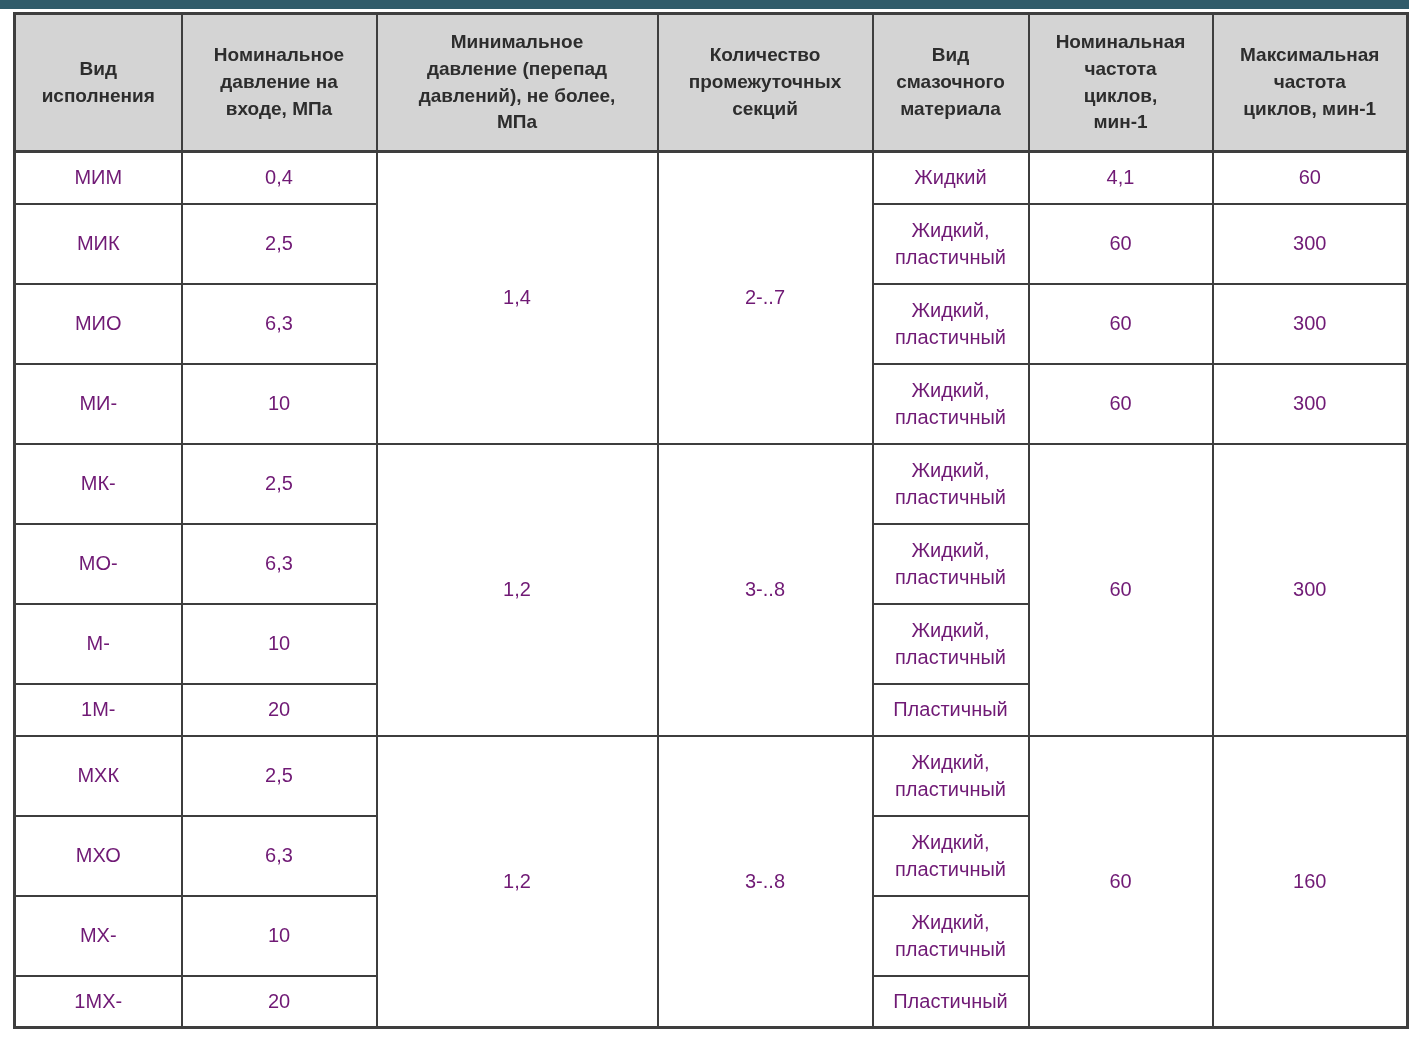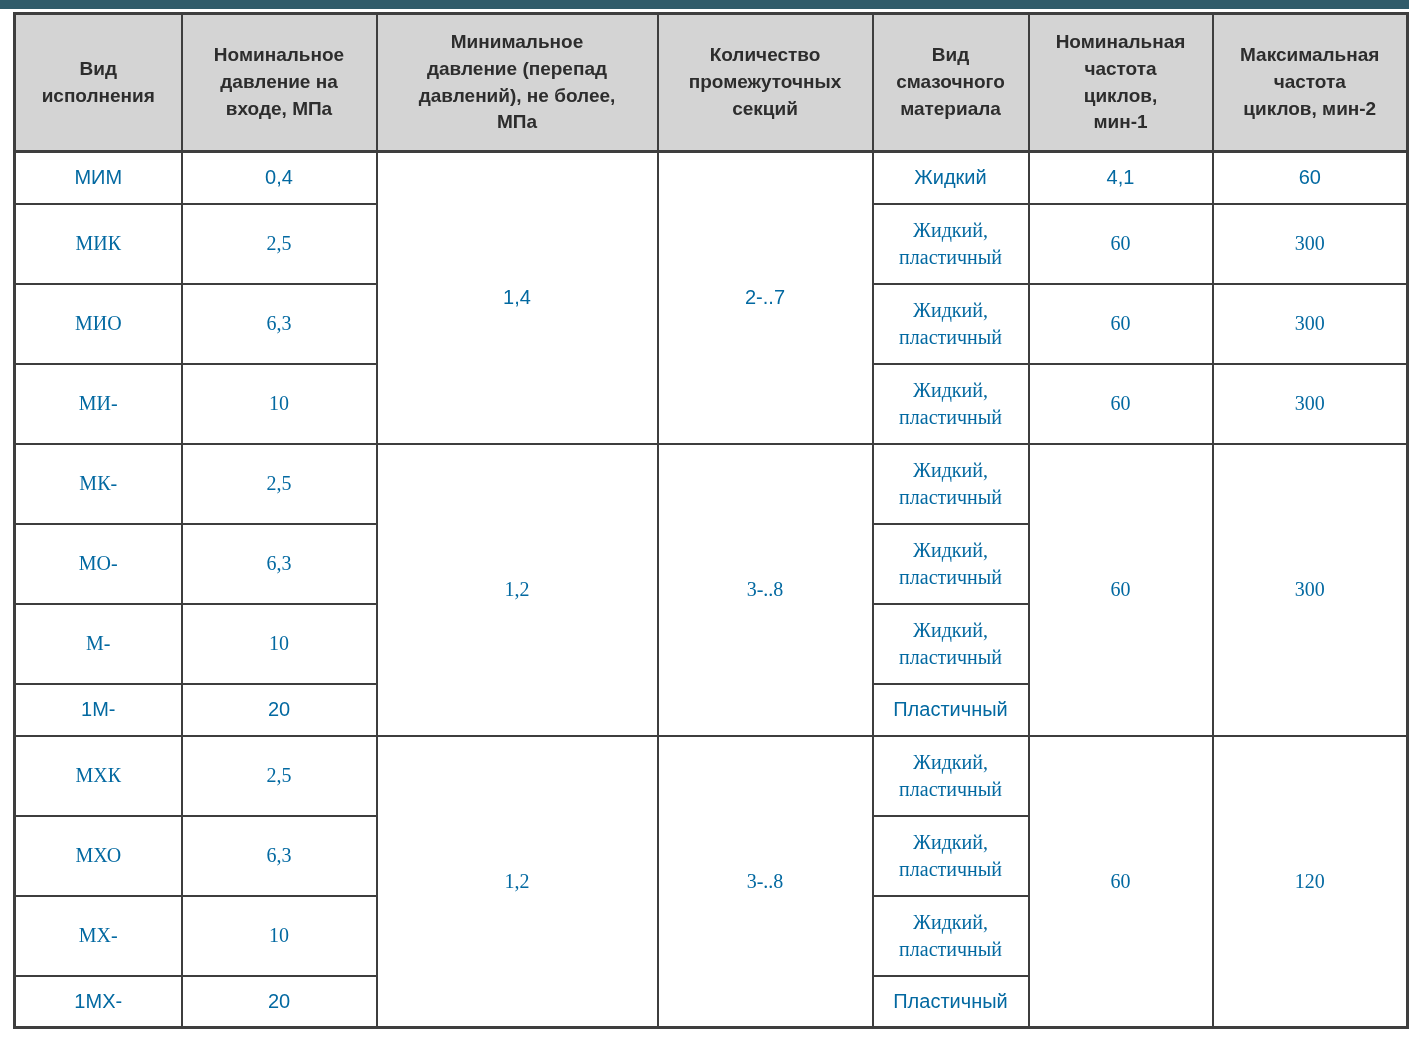--- a/index.html
+++ b/index.html
@@ -45,32 +45,32 @@
     font-weight: bold;
     line-height: 1.42;
     text-align: center;
     white-space: pre-line;
     padding: 6px 4px;
     border-bottom: 3px solid #3e3e3e;
     height: 138px;
   }
   table.spec td {
     background: #ffffff;
-    color: #0369a1;
+    color: #701a75;
     font-size: 20px;
     line-height: 1.35;
     text-align: center;
     padding: 4px 4px;
   }
   td.c-type {
     text-align: left;
     padding-left: 11px;
   }
   tr.row-s { height: 52px; }
-  tr.row-d { height: 80px; font-family: Liberation Serif, serif; }
+  tr.row-d { height: 80px; }
 </style>
 </head>
 <body>
 
 <div class="accent-bar"></div>
 
 <div class="table-wrap">
   <table class="spec">
     <colgroup>
       <col style="width:167px">
@@ -97,21 +97,21 @@
 секций</th>
         <th>Вид
 смазочного
 материала</th>
         <th>Номинальная
 частота
 циклов,
 мин-1</th>
         <th>Максимальная
 частота
-циклов, мин-2</th>
+циклов, мин-1</th>
       </tr>
     </thead>
     <tbody>
 
       <tr class="row-s">
         <td class="c-type">МИМ</td>
         <td>0,4</td>
         <td rowspan="4">1,4</td>
         <td rowspan="4">2-..7</td>
         <td>Жидкий</td>
@@ -165,21 +165,21 @@
         <td>Пластичный</td>
       </tr>
 
       <tr class="row-d">
         <td class="c-type">МХК</td>
         <td>2,5</td>
         <td rowspan="4">1,2</td>
         <td rowspan="4">3-..8</td>
         <td>Жидкий, пластичный</td>
         <td rowspan="4">60</td>
-        <td rowspan="4">120</td>
+        <td rowspan="4">160</td>
       </tr>
       <tr class="row-d">
         <td class="c-type">МХО</td>
         <td>6,3</td>
         <td>Жидкий, пластичный</td>
       </tr>
       <tr class="row-d">
         <td class="c-type">МХ-</td>
         <td>10</td>
         <td>Жидкий, пластичный</td>

